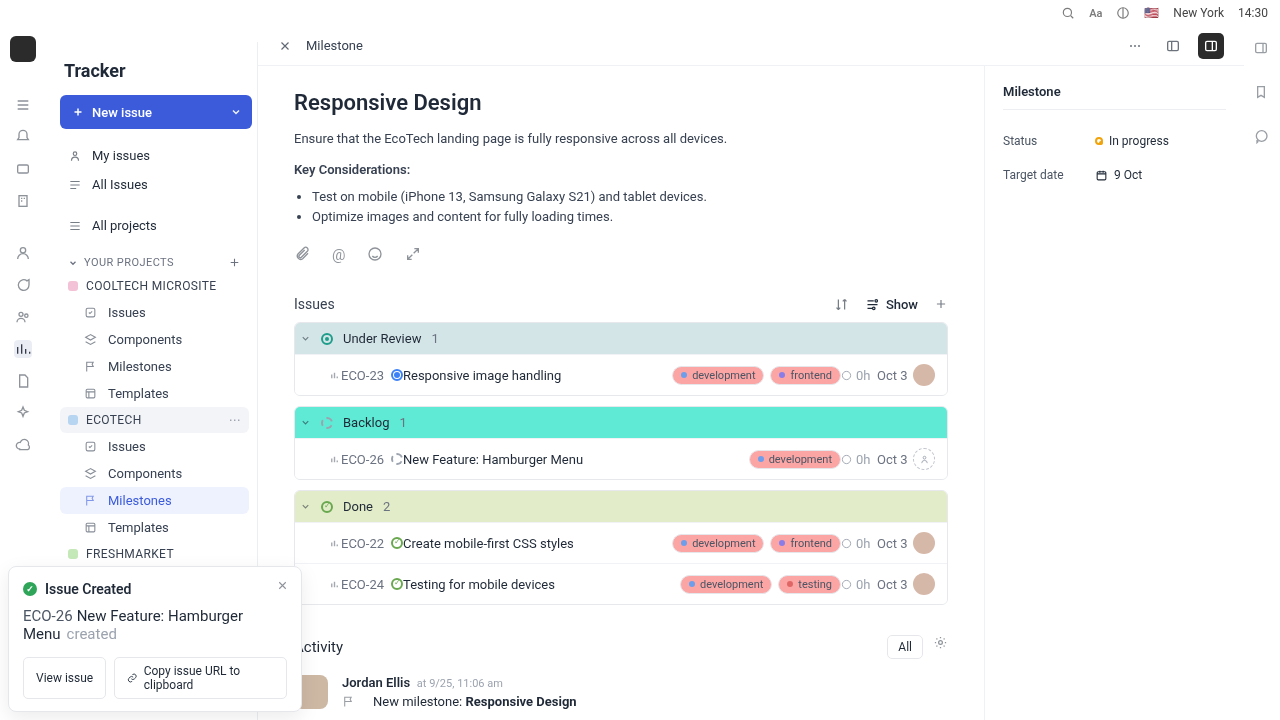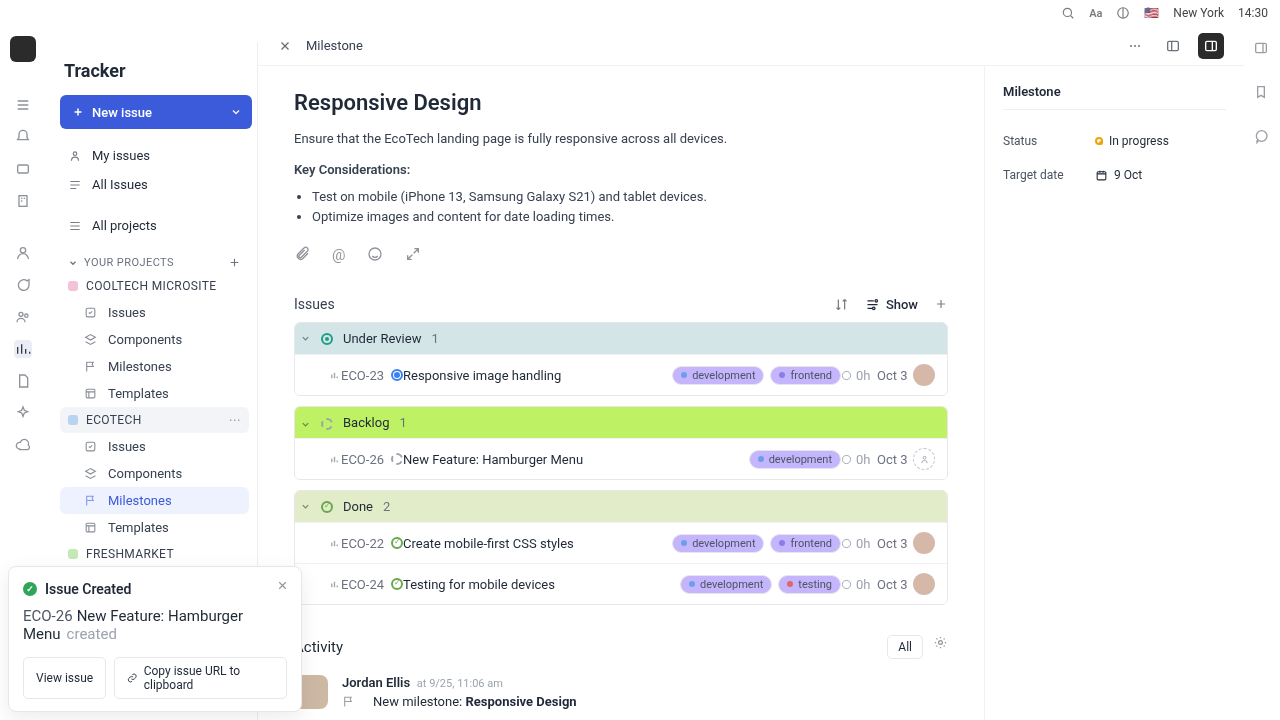--- a/index.html
+++ b/index.html
@@ -67,39 +67,39 @@
 
 .sec-head { display:flex; align-items:center; justify-content:space-between; margin-top:6px; margin-bottom:10px; }
 .sec-head .t { font-size:14px; color:#374151; }
 .sec-head .r { display:flex; align-items:center; gap:16px; }
 .show-btn { display:flex; align-items:center; gap:6px; font-weight:500; }
 
 
 .grp { border-radius:6px; margin-bottom:10px; overflow:hidden; border:1px solid transparent; }
 .grp-head { display:flex; align-items:center; gap:10px; padding:8px 5px; font-size:13px; }
 .grp.review .grp-head { background:#d4e5e7; }
-.grp.backlog .grp-head { background:#bef264;align-items:flex-end; }
+.grp.backlog .grp-head { background:#5eead4; }
 .grp.done .grp-head { background:#e2ecc8; }
 .grp .cnt { color:#6b7280; }
 .grp-head .chev { opacity:.55; }
 .status-circ { width:12px;height:12px;border-radius:50%;border:2px solid; display:inline-block; position:relative; }
 .status-circ.review { border-color:#1e9e8a; }
 .status-circ.review::after { content:""; position:absolute; inset:2px; border-radius:50%; background:#1e9e8a; }
 .status-circ.backlog { border:2px dashed #9ca3af; }
 .status-circ.done { border-color:#6aa84f; }
 .status-circ.done::after { content:"✓"; position:absolute; font-size:8px; color:#6aa84f; top:-2px; left:1px; }
 .status-circ.progress { border-color:#3b82f6; }
 .status-circ.progress::after { content:""; position:absolute; width:6px;height:6px;background:#3b82f6;border-radius:50%;top:1px;left:1px; }
 
 .issue-row { display:flex; align-items:center; padding: 9px 12px 9px 34px; background:#fff; border-top:1px solid #f1f2f5; font-size:13px; }
 .issue-row .prio { opacity:.4; width:12px; }
 .issue-row .key { color:#6b7280; width:50px; }
 .issue-row .name { color:#1f2937; flex:1; }
 .tags { display:flex; gap:6px; }
-.tag { display:flex; align-items:center; gap:5px; padding:2px 8px; border-radius:10px; background:#c4b5fd; font-size:11px; color:#4b5563; border:1px solid #e5e7eb; }
+.tag { display:flex; align-items:center; gap:5px; padding:2px 8px; border-radius:10px; background:#fca5a5; font-size:11px; color:#4b5563; border:1px solid #e5e7eb; }
 .tag .d { width:6px;height:6px;border-radius:50%; }
 .d.dev { background:#6d9eeb; }
 .d.front { background:#8a7de8; }
 .d.test { background:#e06666; }
 .issue-row .est { color:#9ca3af; display:flex;align-items:center;gap:4px; width:36px; }
 .issue-row .date { color:#6b7280; width:36px; }
 .issue-row .ava { width:22px;height:22px;border-radius:50%;background:#d6b8a8; display:inline-block; }
 .issue-row .ava.empty { background:#fff;border:1px dashed #c0c4cc; display:flex;align-items:center;justify-content:center; }
 .grp.review, .grp.backlog, .grp.done { border:1px solid #e6e8ec; }
 
@@ -434,21 +434,21 @@
     </div>
   </div>
 
   <div class="content">
     <div class="center">
       <div class="h1">Responsive Design</div>
       <div class="desc">Ensure that the EcoTech landing page is fully responsive across all devices.</div>
       <div class="desc"><strong>Key Considerations:</strong>
         <ul id="bullets-mount">
             <li>Test on mobile (iPhone 13, Samsung Galaxy S21) and tablet devices.</li>
-            <li>Optimize images and content for date loading times.</li>
+            <li>Optimize images and content for fully loading times.</li>
           </ul>
       </div>
       <div class="action-row">
         <span class="ic">
             <svg width="16" height="16" viewBox="0 0 24 24" stroke="currentColor" stroke-width="2" fill="none">
               <path d="m21 11-8 8a5 5 0 0 1-7-7l9-9a3.5 3.5 0 0 1 5 5l-9 9a2 2 0 0 1-3-3l8-8"></path>
             </svg>
           </span>
         <span class="ic" style="font-size:15px;">@</span>
         <span class="ic">

